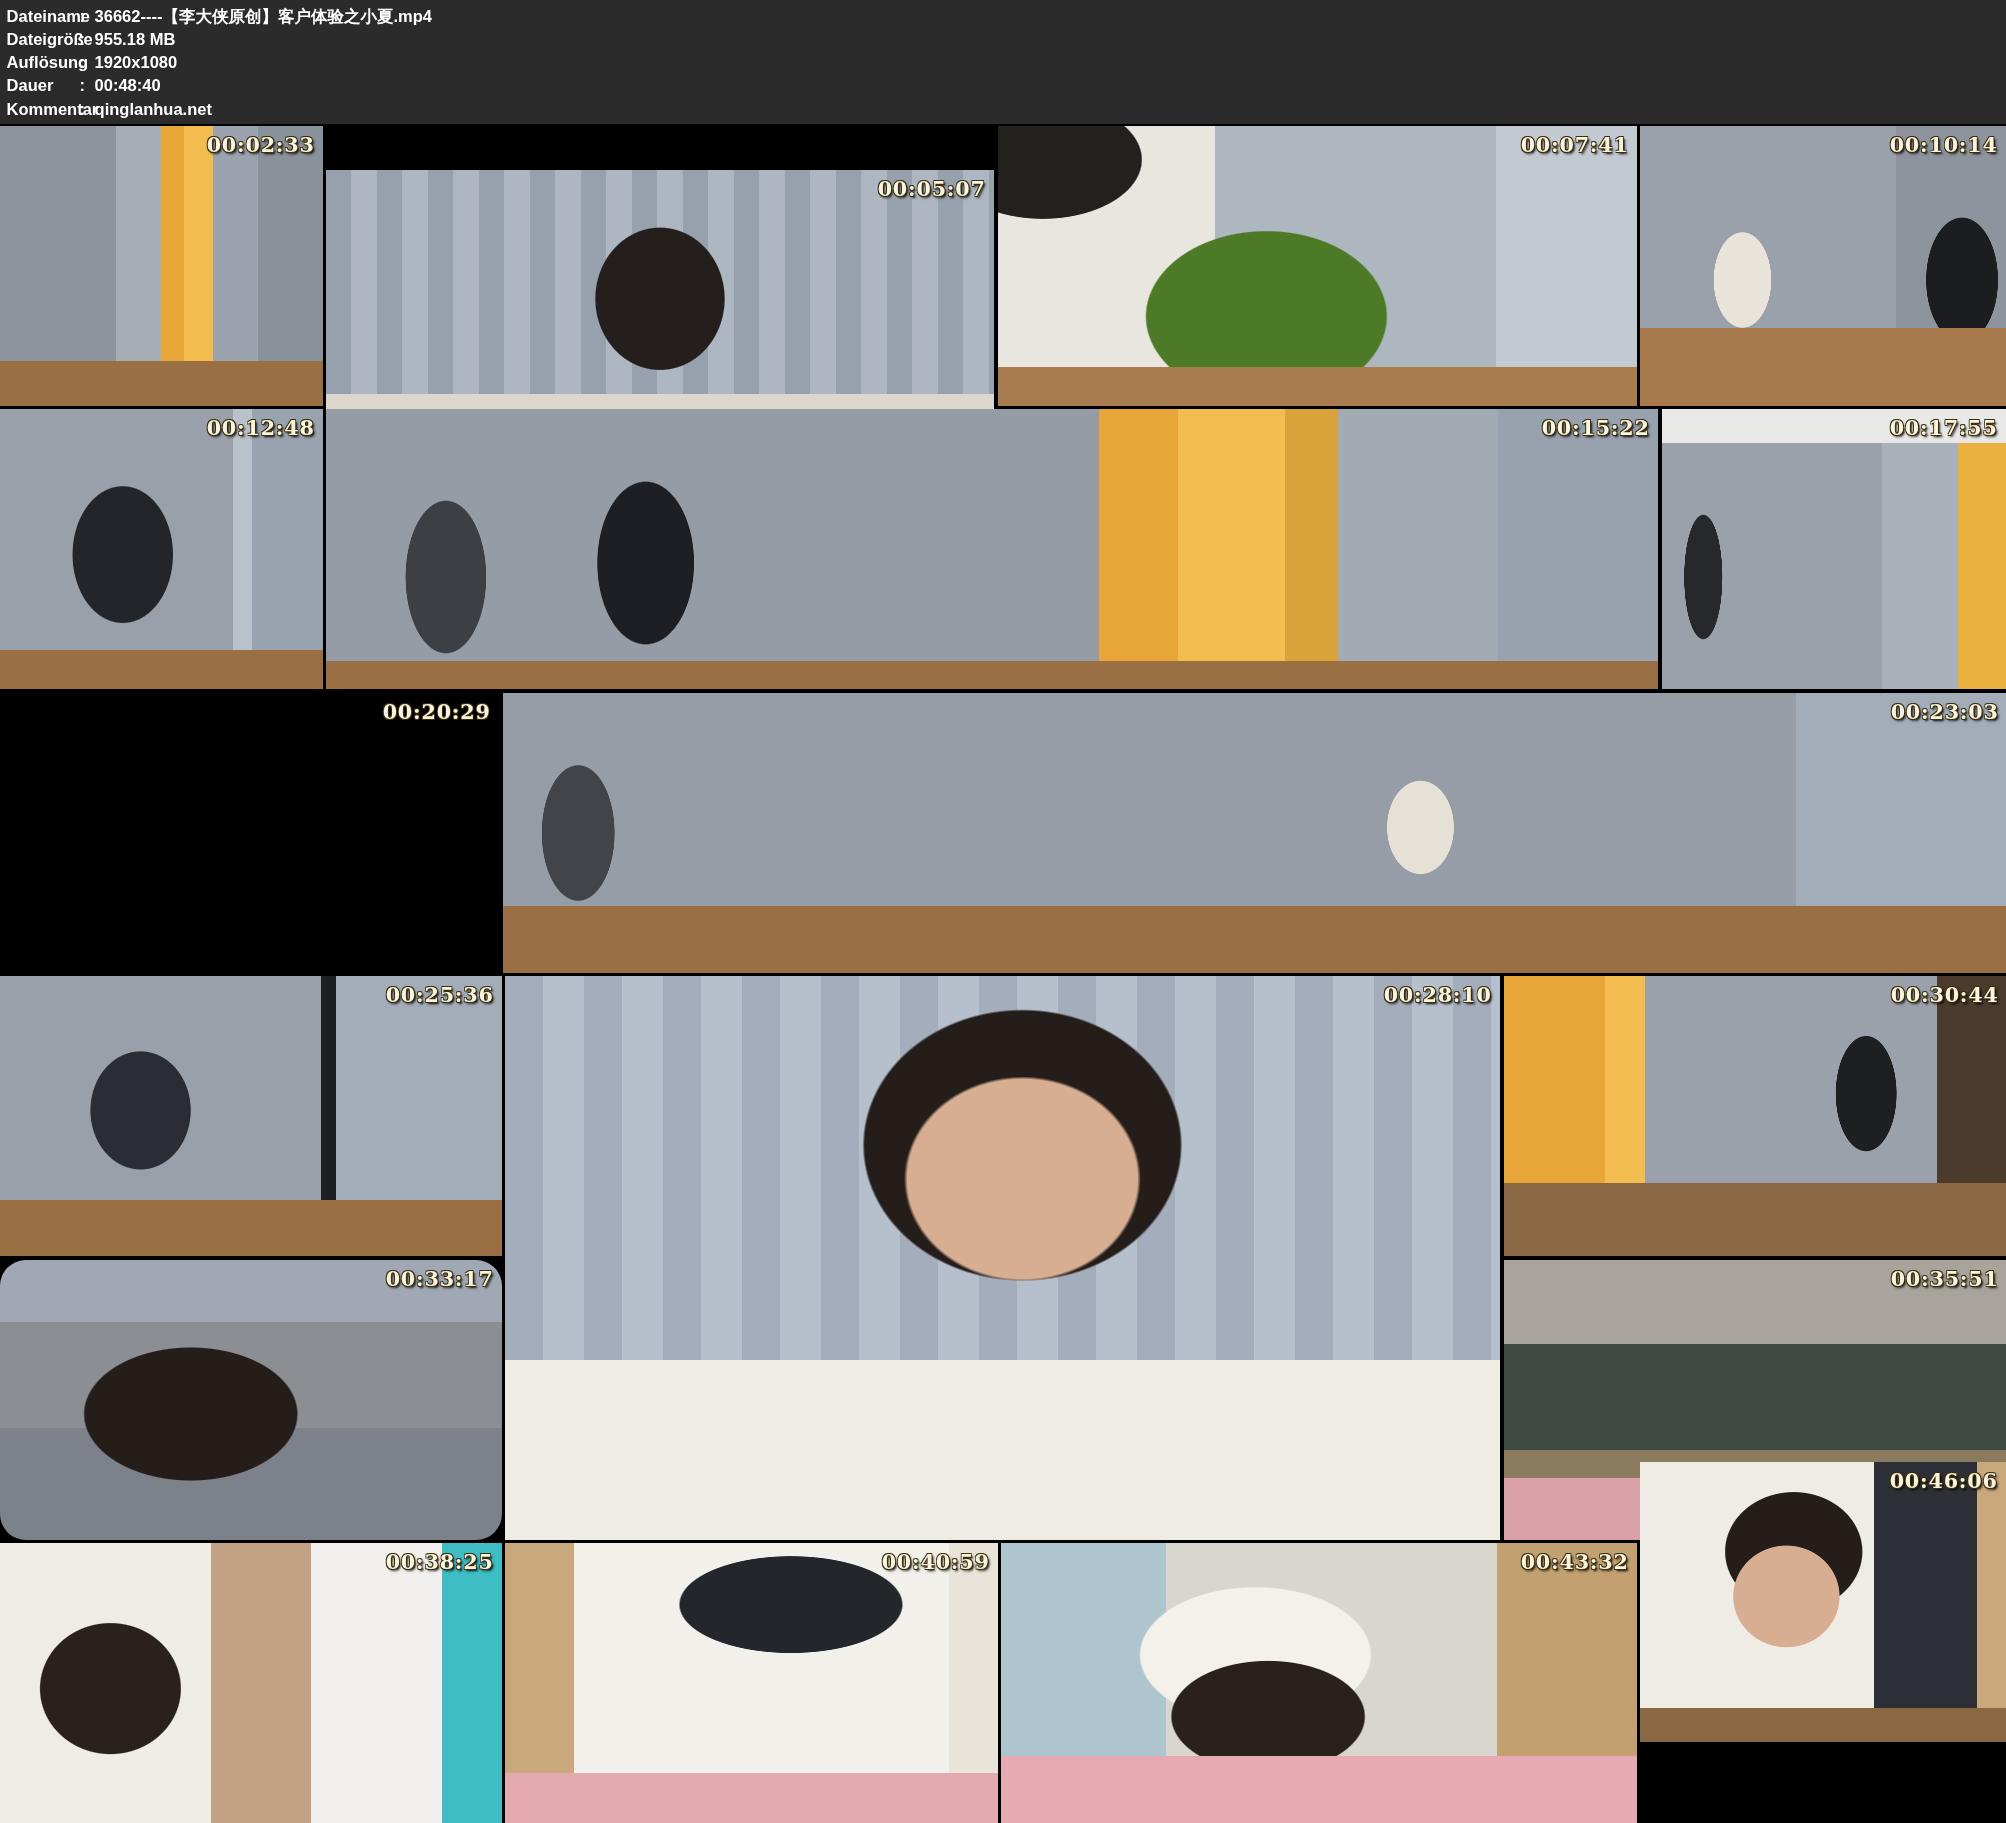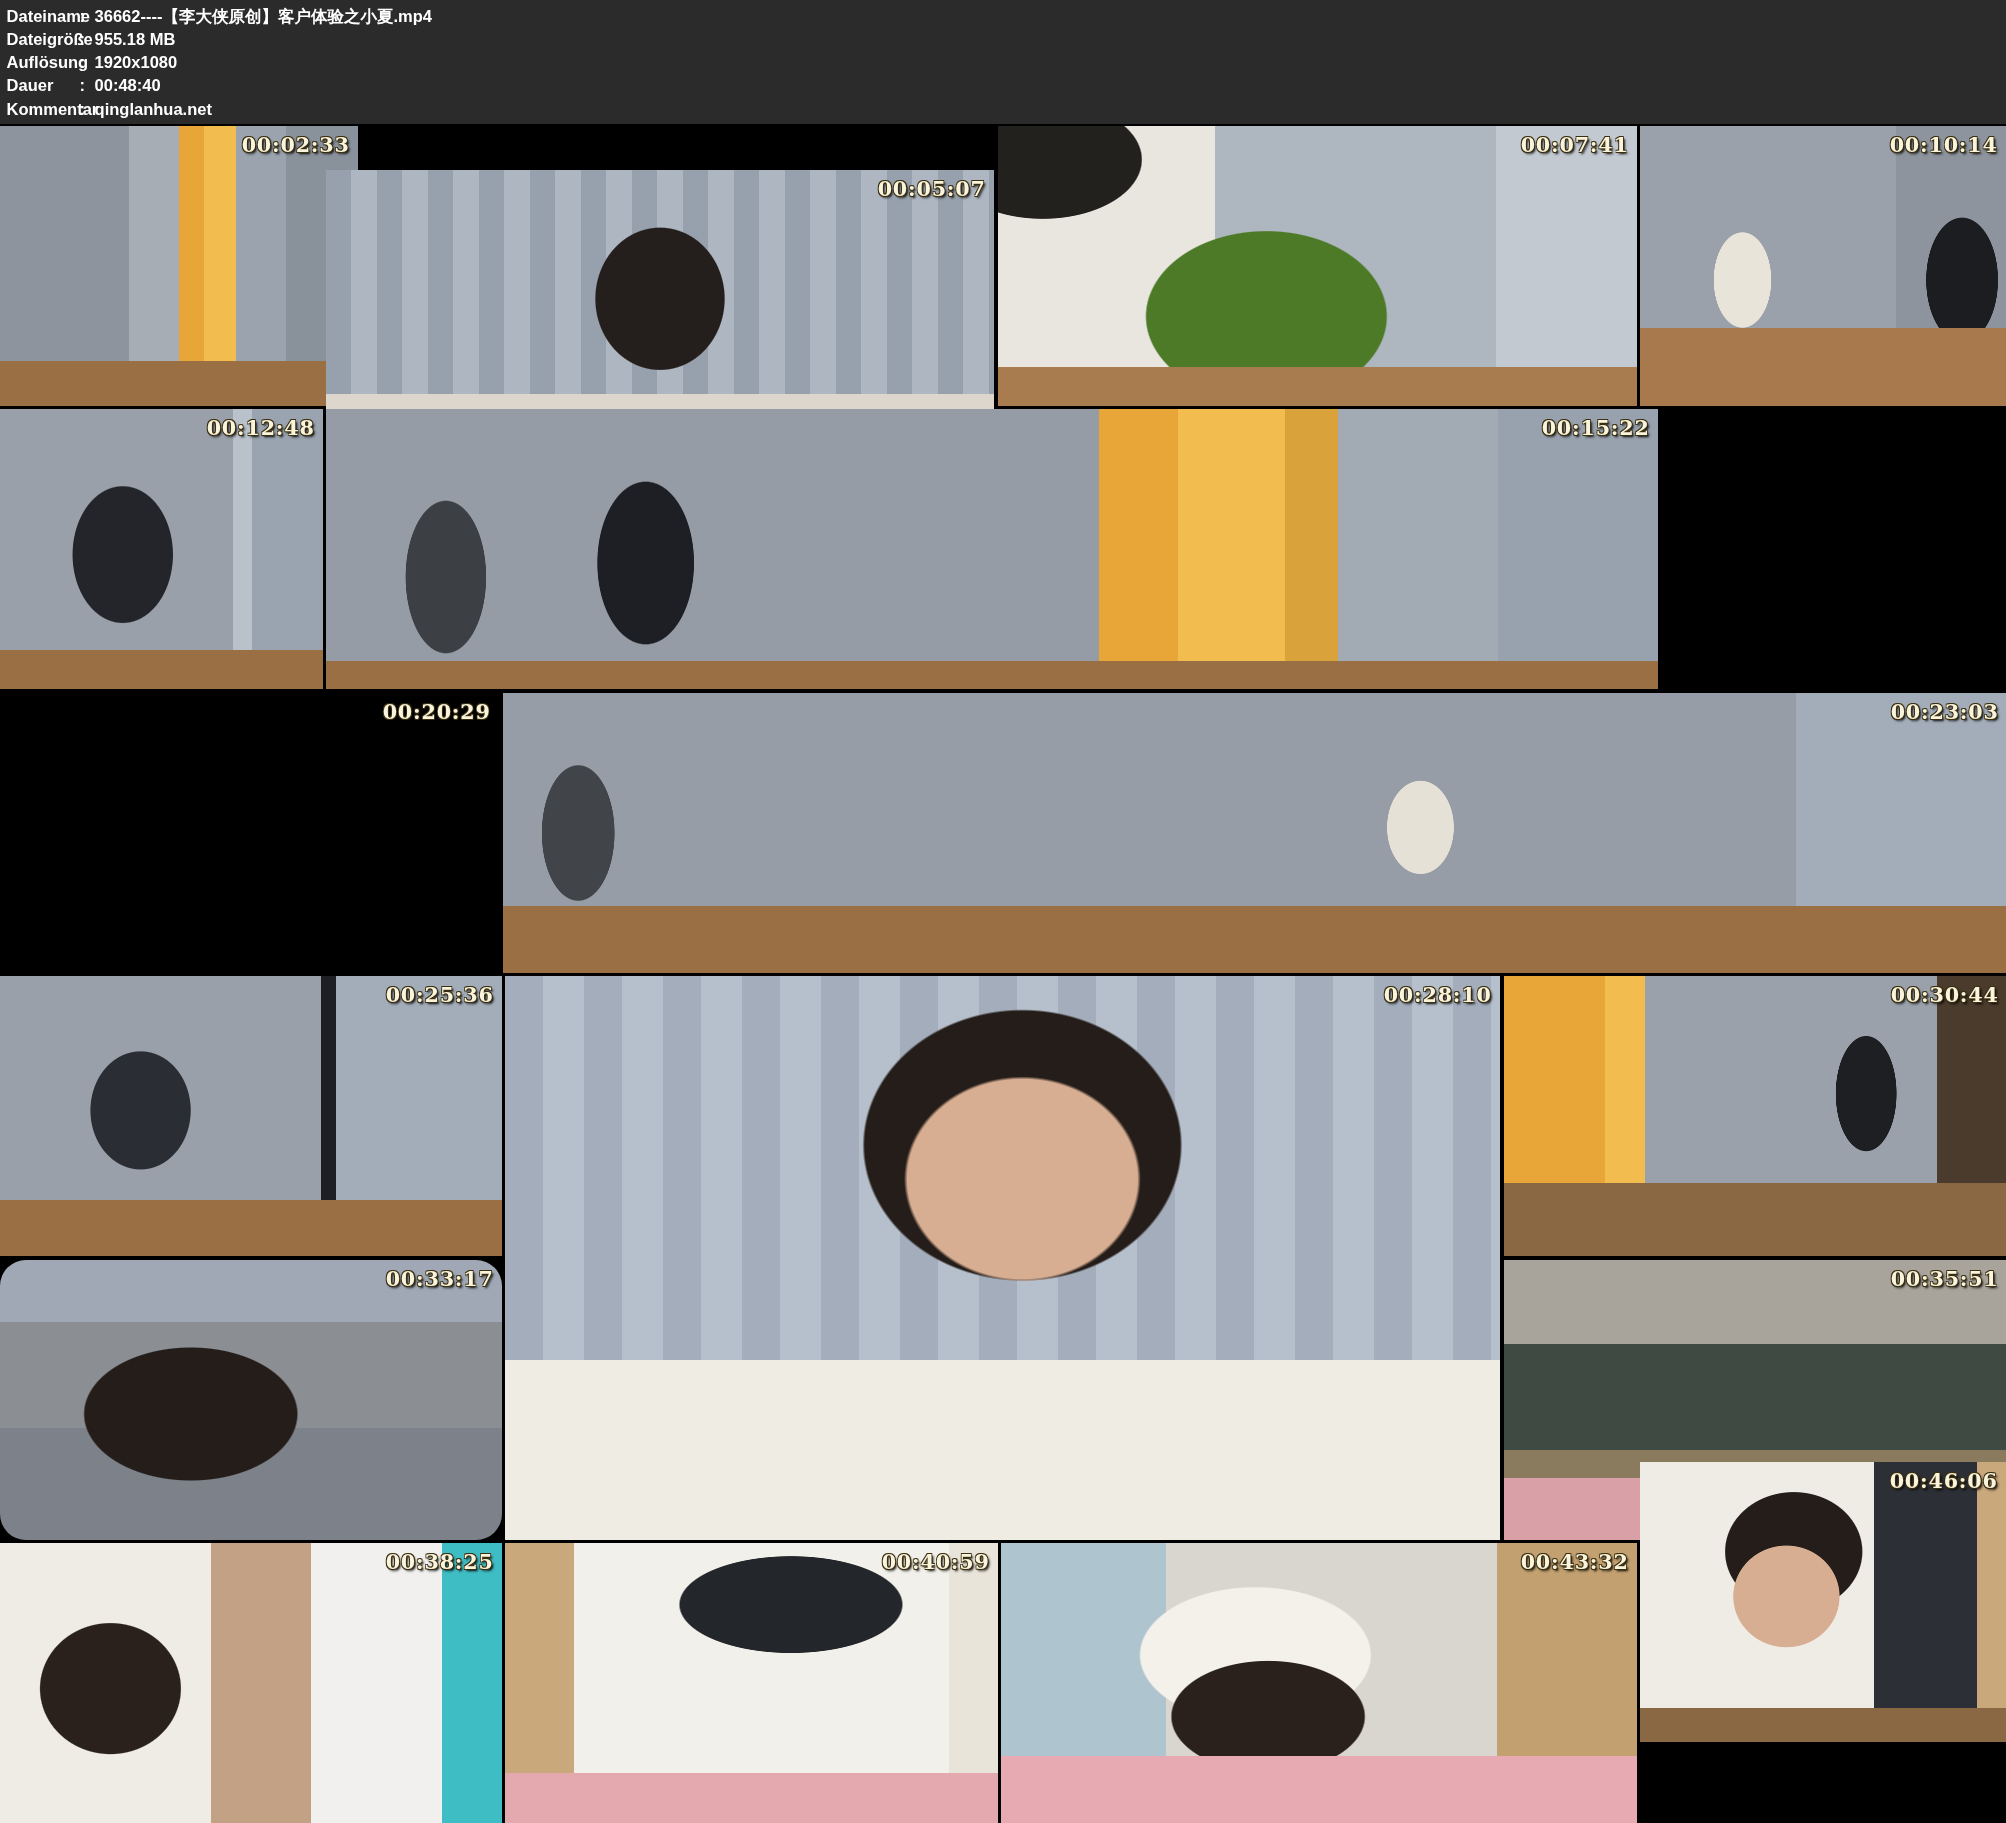--- a/index.html
+++ b/index.html
@@ -37,21 +37,21 @@
   .t13{left:0;    top:1260px;width:502px; height:280px;}
   .t14{left:1504px;top:1260px;width:503px; height:280px;}
   .t15{left:0;    top:1543px;width:502px; height:280px;}
   .t16{left:505px; top:1543px;width:493px; height:280px;}
   .t17{left:1001px;top:1543px;width:636px; height:280px;}
   .t18{left:1640px;top:1462px;width:366px; height:280px;}
 
   
   .t1{background:
     linear-gradient(to top,#9b6f44 0 16%,rgba(0,0,0,0) 16%),
-    linear-gradient(90deg,#8d949d 0 36%,#a7adb5 36% 50%,#e7a637 50% 57%,#f3bc4e 57% 66%,#9aa3ae 66% 80%,#89919b 80%); padding-left: 35px;}
+    linear-gradient(90deg,#8d949d 0 36%,#a7adb5 36% 50%,#e7a637 50% 57%,#f3bc4e 57% 66%,#9aa3ae 66% 80%,#89919b 80%);}
   .t2{background:
     linear-gradient(to top,#ddd6cc 0 20%,rgba(0,0,0,0) 20%),
     radial-gradient(ellipse 16% 42% at 50% 46%,#241e1c 0 60%,rgba(0,0,0,0) 61%),
     repeating-linear-gradient(90deg,#97a1ad 0 25px,#aeb7c1 25px 51px); margin-top: 44px;}
   .t3{background:
     linear-gradient(to top,#a97c50 0 14%,rgba(0,0,0,0) 14%),
     radial-gradient(ellipse 22% 30% at 7% 12%,#23211e 0 70%,rgba(0,0,0,0) 71%),
     radial-gradient(ellipse 26% 42% at 42% 68%,#4c7a26 0 72%,rgba(0,0,0,0) 73%),
     linear-gradient(90deg,#e9e6e0 0 34%,#aeb6bf 34% 78%,#c2c9d0 78%);}
   .t4{background:
@@ -164,20 +164,23 @@
   </div>
   <div class="thumb t4" title="kneeling person and seated man, gray wall, wood floor">
     <span class="ts">00:10:14</span>
   </div>
   <div class="thumb t5" title="two people by gray wall under air conditioner">
     <span class="ts">00:12:48</span>
   </div>
   <div class="thumb t6" title="wide room view, metal cage left, two people center, yellow curtain right">
     <span class="ts">00:15:22</span>
   </div>
+  <div class="thumb t7" title="metal frame, air conditioner, gray and yellow curtains">
+    <span class="ts">00:17:55</span>
+  </div>
   <div class="thumb t8" title="two people with rope near gray curtain">
     <span class="ts">00:20:29</span>
   </div>
   <div class="thumb t9" title="wide room view, cage left, person at frame center-right">
     <span class="ts">00:23:03</span>
   </div>
   <div class="thumb t10" title="black frame with two people, gray curtain, wood floor">
     <span class="ts">00:25:36</span>
   </div>
   <div class="thumb t11" title="large close-up portrait with braid, collar and chain, white shirt with gray tie">

